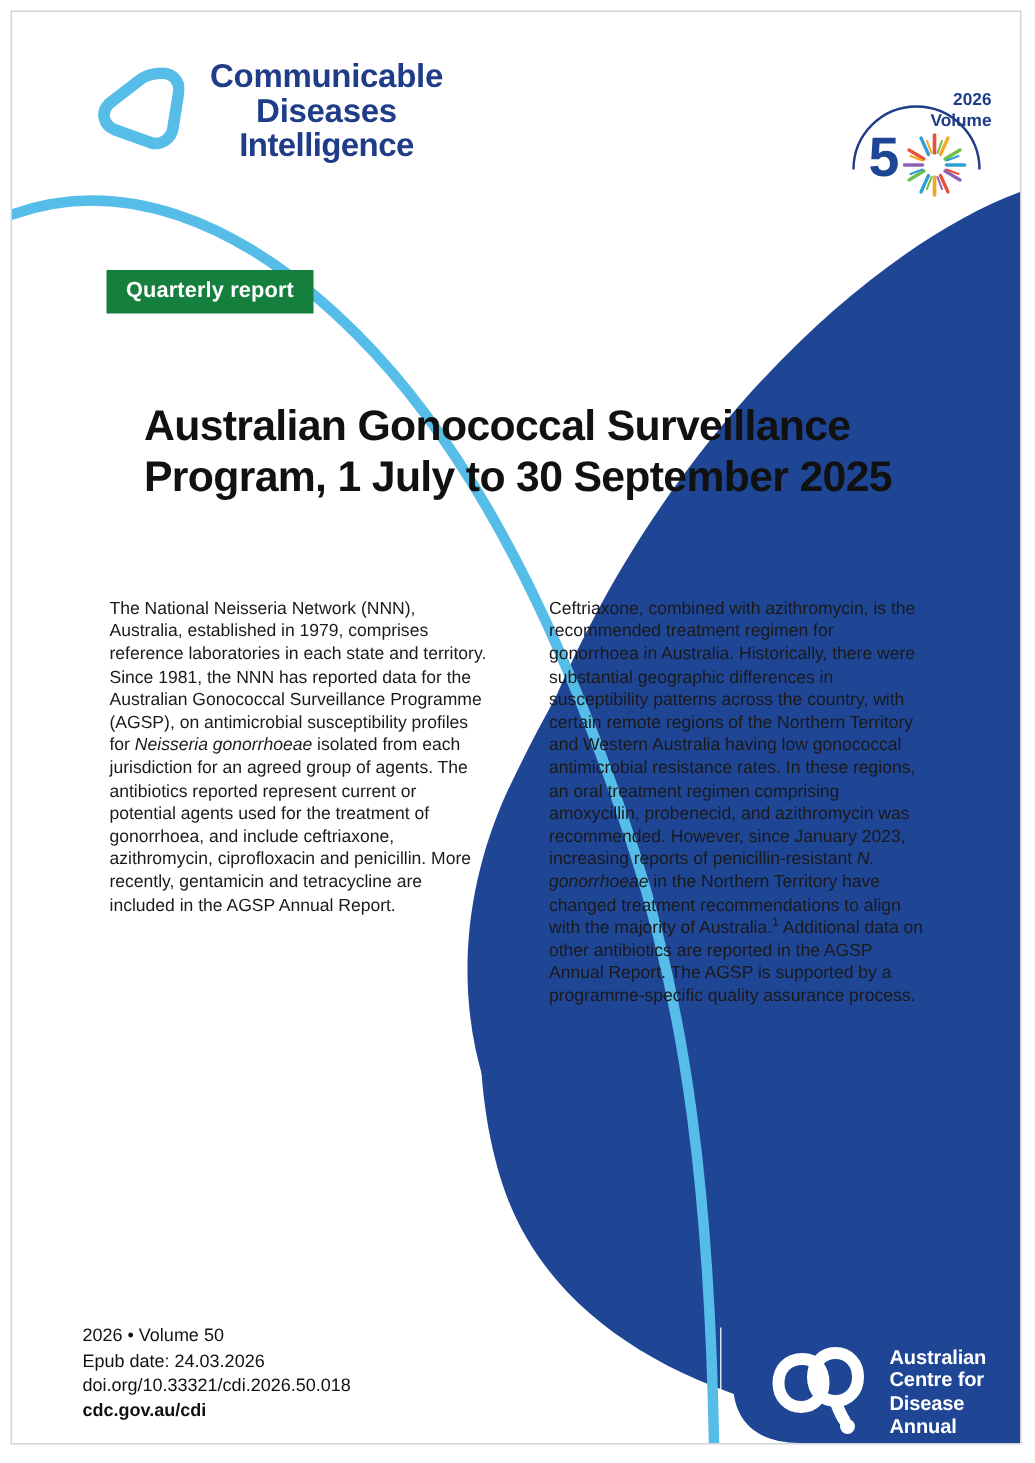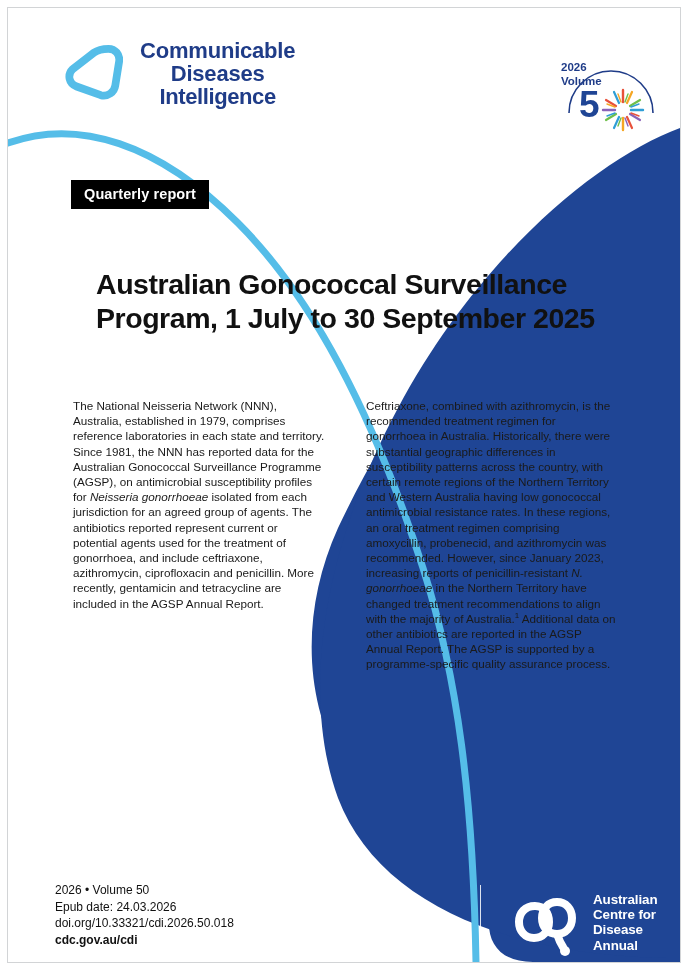--- a/index.html
+++ b/index.html
@@ -66,42 +66,42 @@
     position: absolute;
     left: 553px;
     top: 33px;
     width: 100px;
     height: 100px;
   }
   .volbadge .vb-text {
     position: absolute;
     left: 0; top: 19px;
     width: 100px;
-    text-align: left;
+    text-align: right;
     color: #1f3c88;
     font-weight: bold;
     font-size: 11.5px;
     line-height: 14px;
   }
   .volbadge .vb-five {
     position: absolute;
     left: 18px;
     top: 45px;
     color: #1f4595;
     font-weight: bold;
     font-size: 37px;
     line-height: 37px;
   }
 
   
   .kicker {
     position: absolute;
     left: 63px;
     top: 172px;
-    background: #000000;
+    background: #15803d;
     color: #ffffff;
     font-size: 14.5px;
     font-weight: bold;
     padding: 6px 13px 7px 13px;
     letter-spacing: 0.1px;
   }
 
   
   .title {
     position: absolute;
@@ -170,21 +170,21 @@
     width: 1px;
     height: 82px;
     background: #ffffff;
     opacity: 0.85;
   }
   .acdc {
     position: absolute;
     left: 505px;
     top: 884px;
     display: flex;
-    align-items: flex-start;
+    align-items: flex-end;
   }
   .acdc-mark { width: 66px; height: 66px; flex: 0 0 auto; }
   .acdc-words {
     margin-left: 14px;
     color: #ffffff;
     font-weight: bold;
     font-size: 13.4px;
     line-height: 15.2px;
     letter-spacing: -0.1px;
   }

